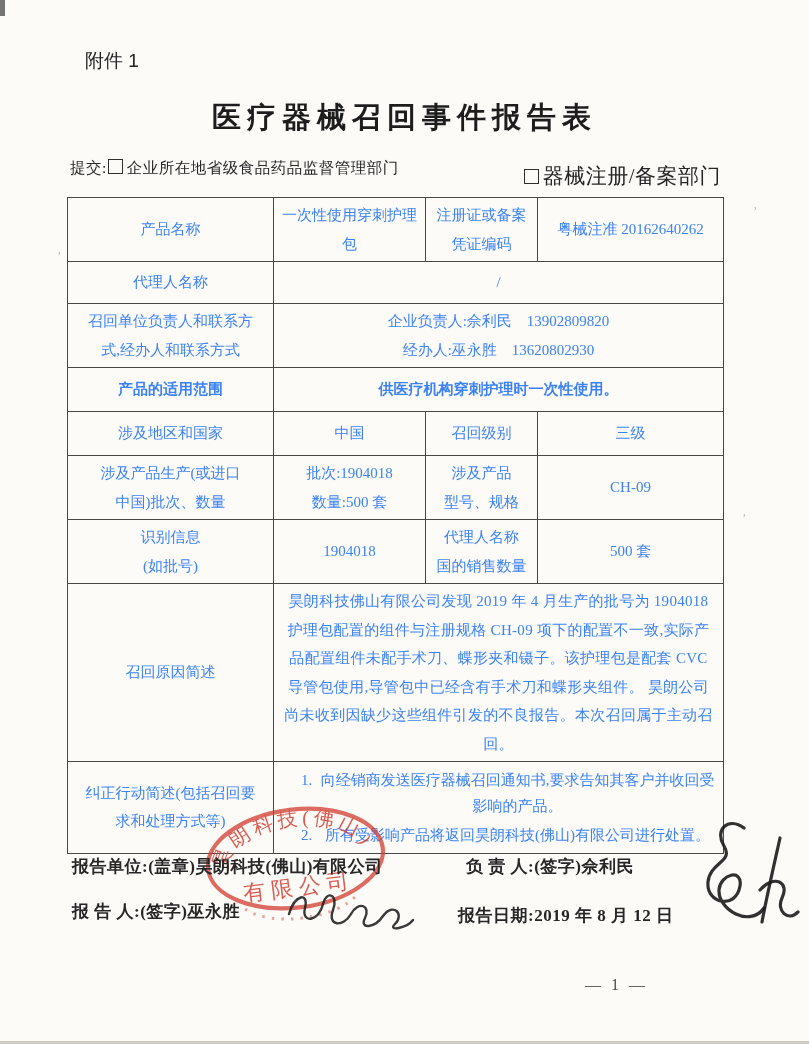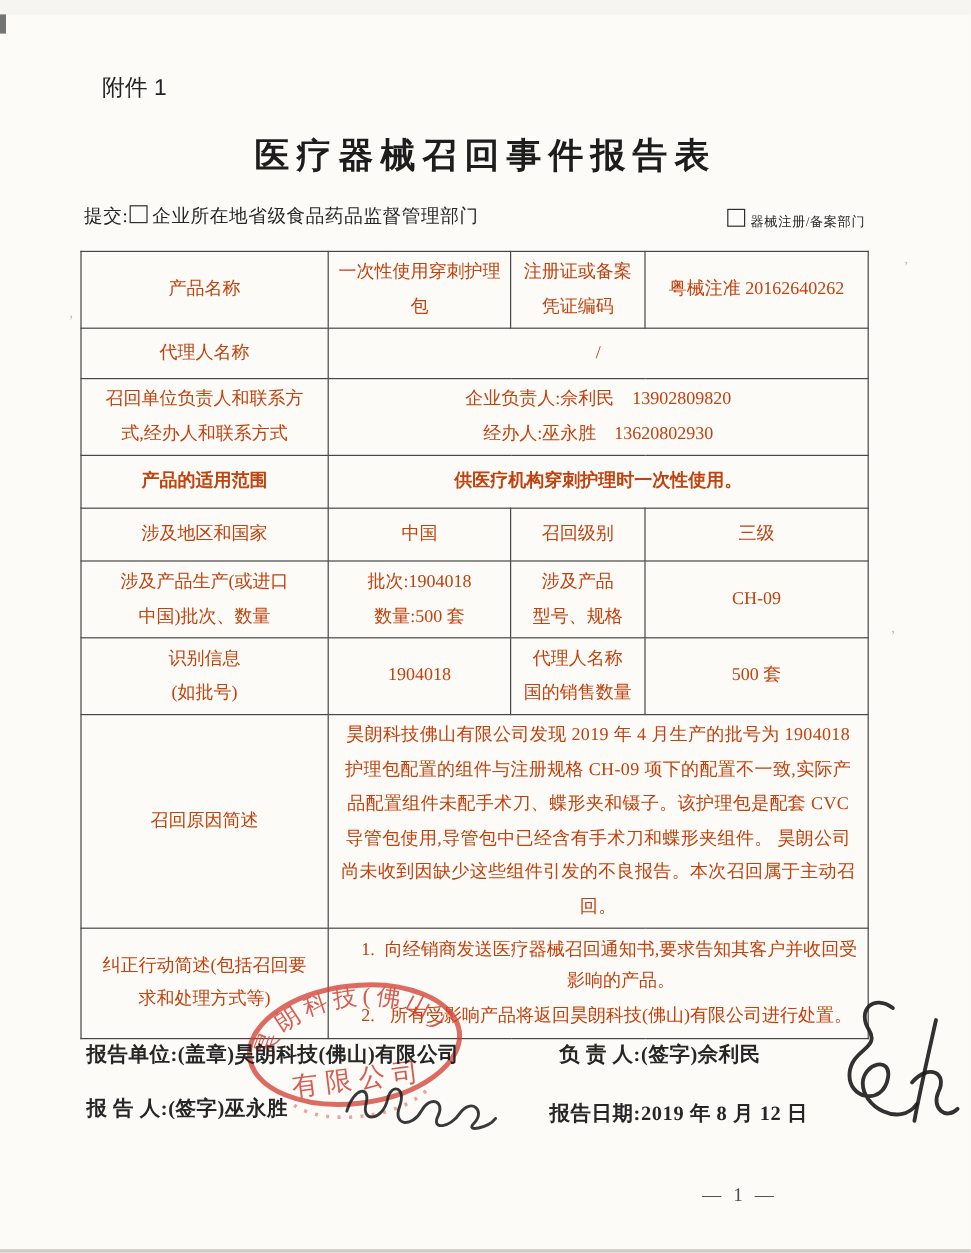--- a/index.html
+++ b/index.html
@@ -4,53 +4,53 @@
 <style>
   html,body{margin:0;padding:0;}
   body{
     width:809px;height:1044px;
     background:#f6f5f1;
     font-family:"Liberation Serif","DejaVu Serif",serif;
     color:#2c2c2c;
     position:relative;
     overflow:hidden;
   }
-  .page{position:absolute;inset:0;background:#fcfbf8;margin-top:12px;}
+  .page{position:absolute;inset:0;background:#fcfbf8;}
   .attachment{
     position:absolute;left:85px;top:48px;
     font-family:"Liberation Sans","DejaVu Sans",sans-serif;
     font-size:19px;color:#232323;
   }
   .title{
     position:absolute;left:0;top:98px;width:809px;margin:0;
     text-align:center;
     font-family:Liberation Sans, sans-serif;
     font-size:29px;font-weight:700;letter-spacing:6px;color:#1d1d1d;
   }
   .submit-left{
     position:absolute;left:70px;top:158px;
     font-size:15.5px;color:#262626;letter-spacing:0.5px;
   }
   .submit-right{
     position:absolute;right:88px;top:162px;
-    font-size:11px;color:#262626;letter-spacing:0.5px;
+    font-size:21px;color:#262626;letter-spacing:0.5px;
   }
   .checkbox{
     display:inline-block;width:13px;height:13px;
     border:1.6px solid #2e2e2e;vertical-align:-1px;
     margin:0 4px 0 1px;background:transparent;
   }
   table.form{
     position:absolute;left:67px;top:197px;
     width:656px;border-collapse:collapse;table-layout:fixed;
   }
   table.form td{
     border:1.2px solid #474747;
     font-size:15px;text-align:center;vertical-align:middle;
-    padding:3px 8px;color:#c2410c;line-height:1.9;
+    padding:3px 8px;color:#3b82f6;line-height:1.9;
   }
   td.lbl{line-height:1.95;}
   tr.r1{height:62px;} tr.r2{height:44px;} tr.r3{height:42px;}
   tr.r4{height:62px;} tr.r5{height:44px;font-weight:bold;} tr.r6{height:44px;}
   tr.r7{height:64px;} tr.r8{height:62px;} tr.r9{height:118px;} tr.r10{height:88px;}
   td.reason{
     text-align:justify;font-size:15px;line-height:1.52;
     padding:8px 12px;letter-spacing:0.3px;
   }
   td.actions-cell{text-align:left;padding:6px 10px 6px 6px;}

